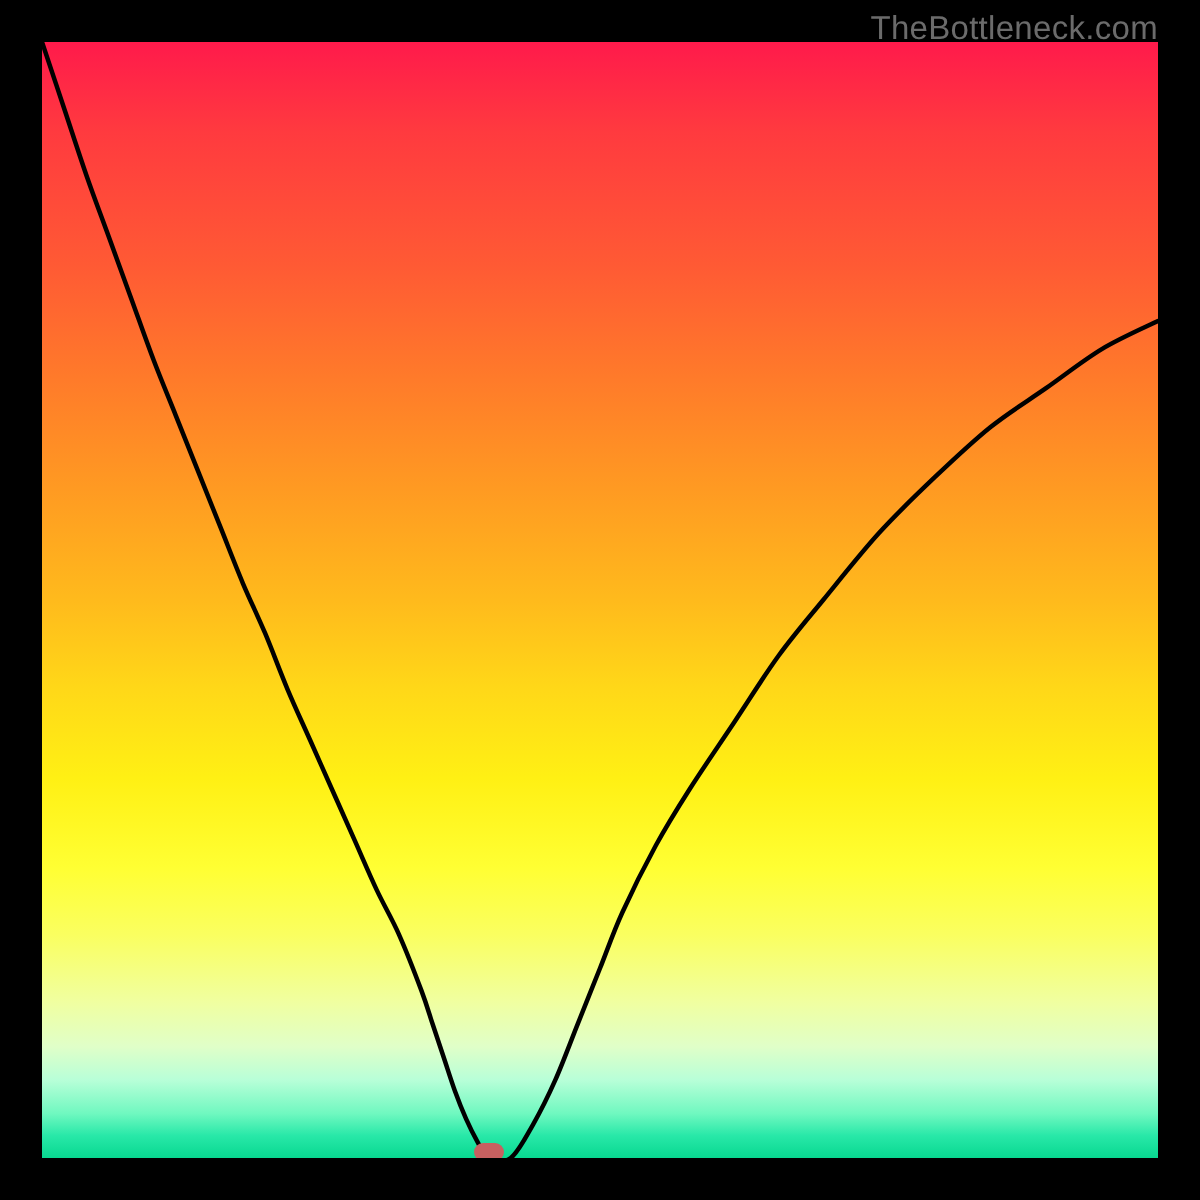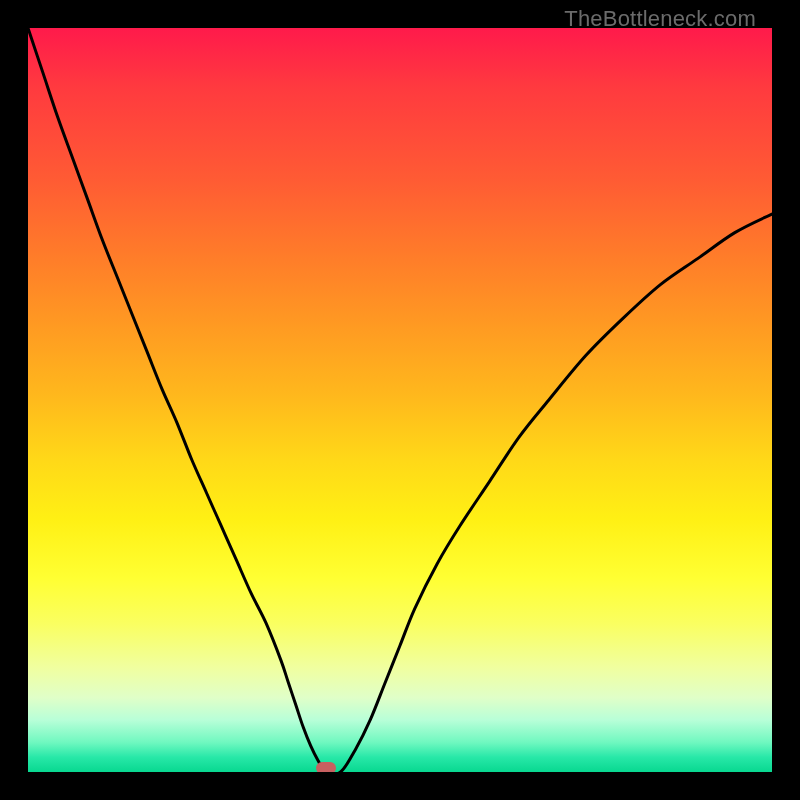--- a/index.html
+++ b/index.html
@@ -43,21 +43,21 @@
       #e0ffc8 90%,
       #b8ffd8 93%,
       #70f8c0 96%,
       #28e8a8 98%,
       #08d890 100%
     );
   }
   .watermark {
     position: absolute;
     top: 6px;
-    right: 44px;
+    right: 28px;
     color: #6b6b6b;
     font-size: 22px;
     letter-spacing: 0.2px;
     font-weight: 500;
   }
   svg.curve {
     position: absolute;
     inset: 0;
     width: 100%;
     height: 100%;

